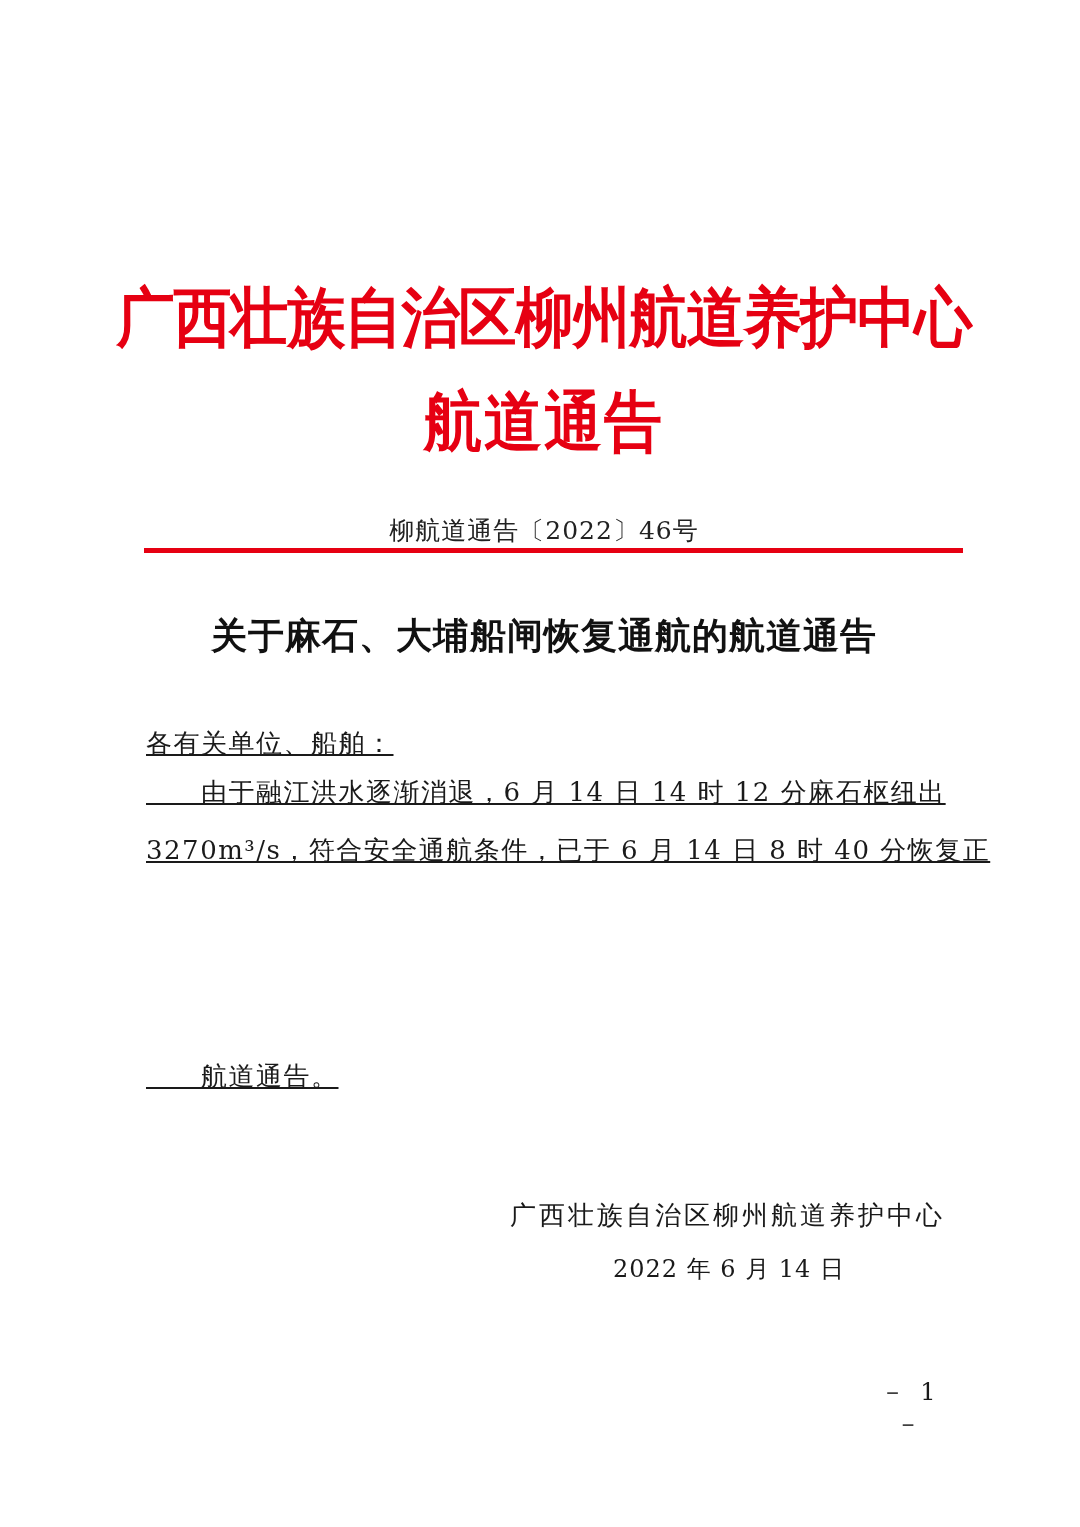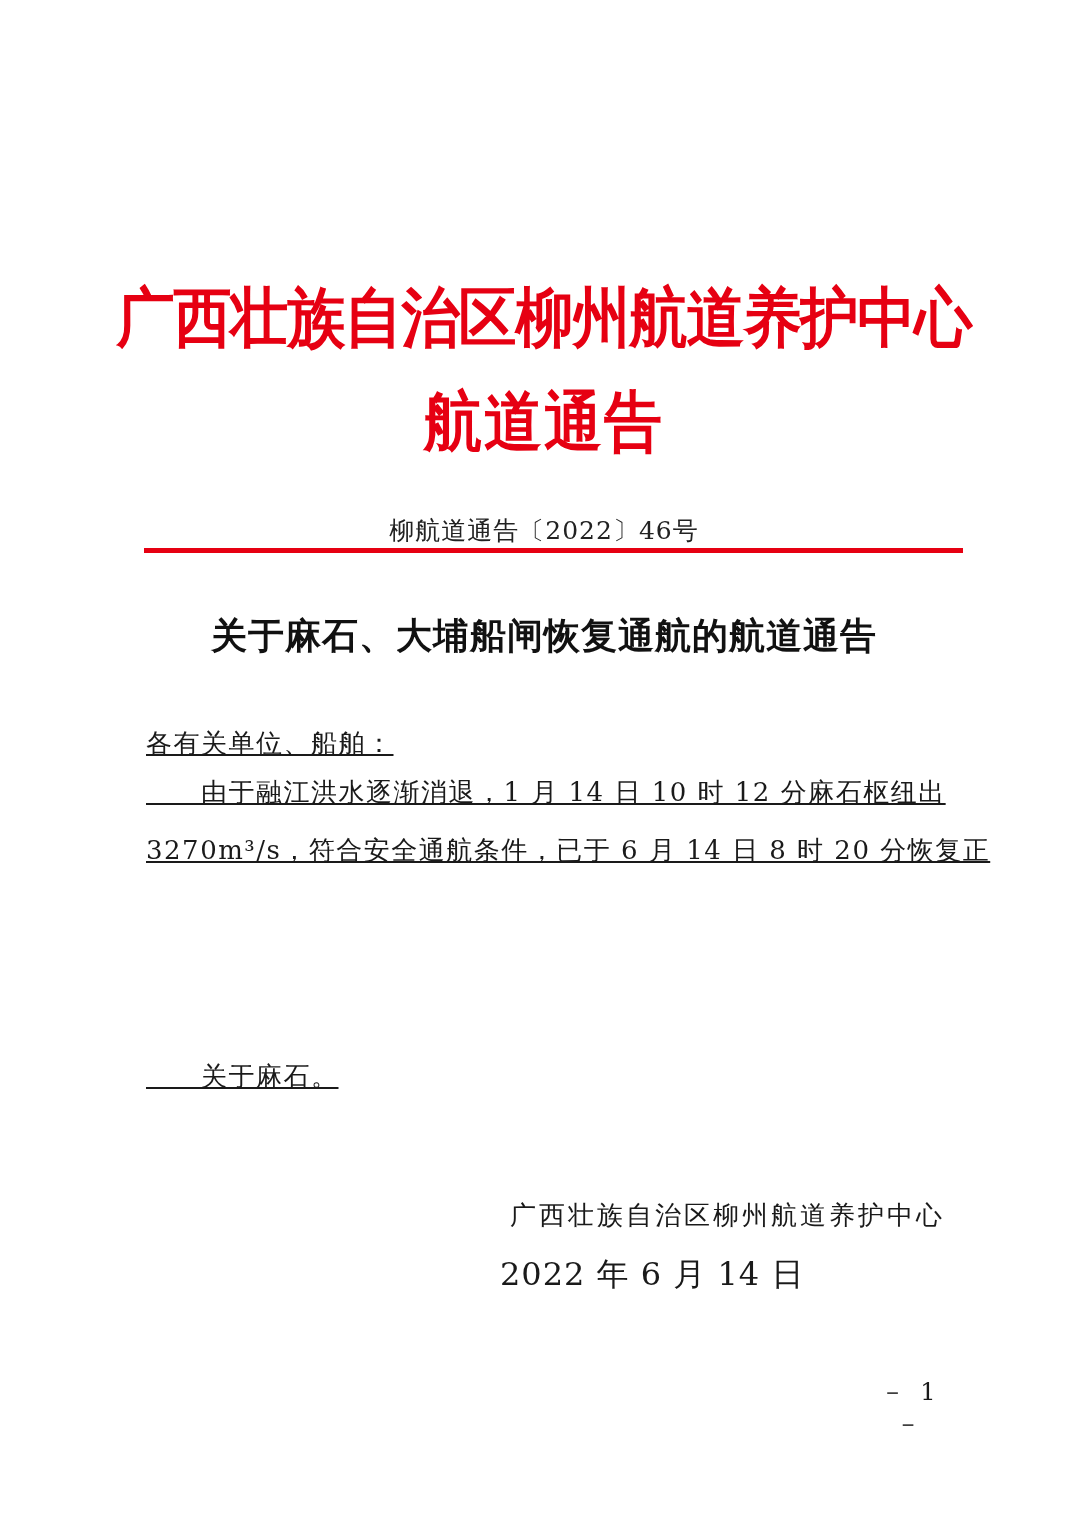--- a/index.html
+++ b/index.html
@@ -12,38 +12,38 @@
   #notice-type { left: 0; width: 1088px; top: 382px; font-size: 58px; letter-spacing: 2px; line-height: 80px; transform: scaleY(1.12); }
   #doc-number { left: 0; width: 1088px; top: 514px; font-size: 25px; text-align: center; letter-spacing: 1px; color: #222; }
   #red-rule { left: 144px; top: 548px; width: 819px; height: 5px; background: #e60012; }
   #doc-title { left: 0; width: 1088px; top: 612px; font-size: 36px; font-weight: bold; text-align: center; letter-spacing: 1px; color: #111; }
   .para { left: 146px; width: 800px; font-size: 26px; line-height: 58px; letter-spacing: 1.5px; white-space: nowrap; text-decoration: underline; }
   #salutation { top: 714px; }
   #body-lines { top: 763px; }
   #body-lines div { height: 58px; }
   #closing { top: 1047px; }
   #sig-org { left: 400px; width: 545px; top: 1198px; font-size: 26px; text-align: right; letter-spacing: 3px; }
-  #sig-date { left: 500px; width: 345px; top: 1253px; font-size: 32px; text-align: left; letter-spacing: 1px; }
+  #sig-date { left: 500px; width: 345px; top: 1253px; font-size: 24px; text-align: right; letter-spacing: 1px; }
   #page-number { left: 870px; width: 80px; top: 1376px; font-size: 24px; text-align: center; letter-spacing: 4px; }
 </style>
 </head>
 <body>
 
 <div class="abs red-title" id="org-title">广西壮族自治区柳州航道养护中心</div>
 <div class="abs red-title" id="notice-type">航道通告</div>
 <div class="abs" id="doc-number">柳航道通告〔2022〕46号</div>
 <div class="abs" id="red-rule"></div>
 
 <div class="abs" id="doc-title">关于麻石、大埔船闸恢复通航的航道通告</div>
 
 <div class="abs para" id="salutation">各有关单位、船舶：</div>
 
 <div class="abs para" id="body-lines">
-  <div>　　由于融江洪水逐渐消退，1 月 14 日 10 时 12 分麻石枢纽出</div>
-  <div>3270m³/s，符合安全通航条件，已于 6 月 14 日 8 时 20 分恢复正</div>
+  <div>　　由于融江洪水逐渐消退，6 月 14 日 14 时 12 分麻石枢纽出</div>
+  <div>3270m³/s，符合安全通航条件，已于 6 月 14 日 8 时 40 分恢复正</div>
 </div>
 
-<div class="abs para" id="closing">　　关于麻石。</div>
+<div class="abs para" id="closing">　　航道通告。</div>
 
 <div class="abs" id="sig-org">广西壮族自治区柳州航道养护中心</div>
 <div class="abs" id="sig-date">2022 年 6 月 14 日</div>
 
 <div class="abs" id="page-number">－ 1 －</div>
 
 </body></html>

